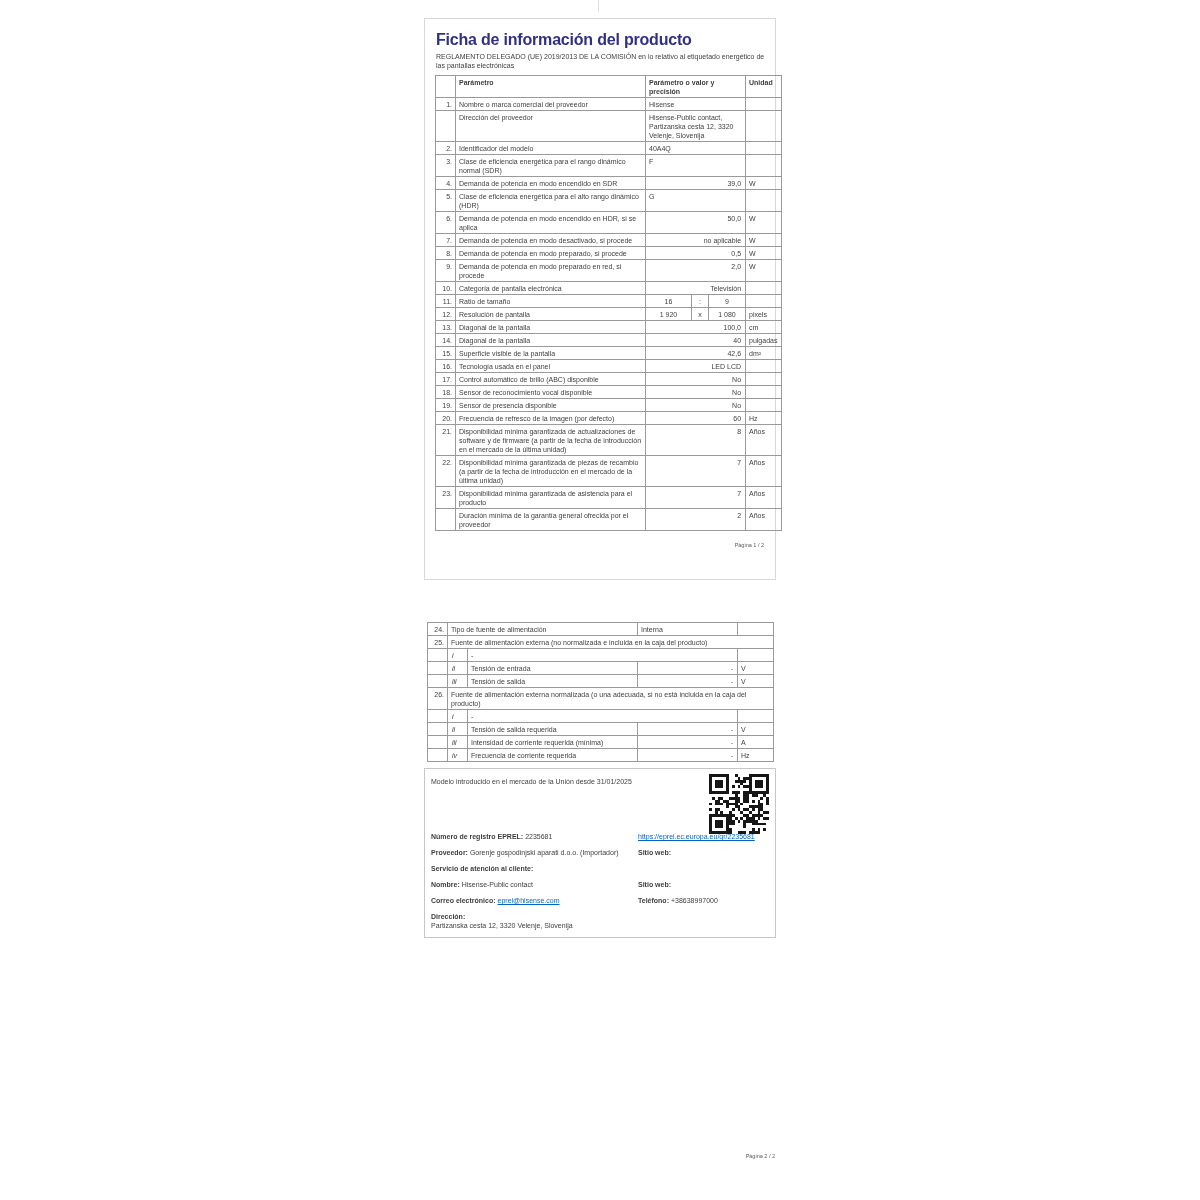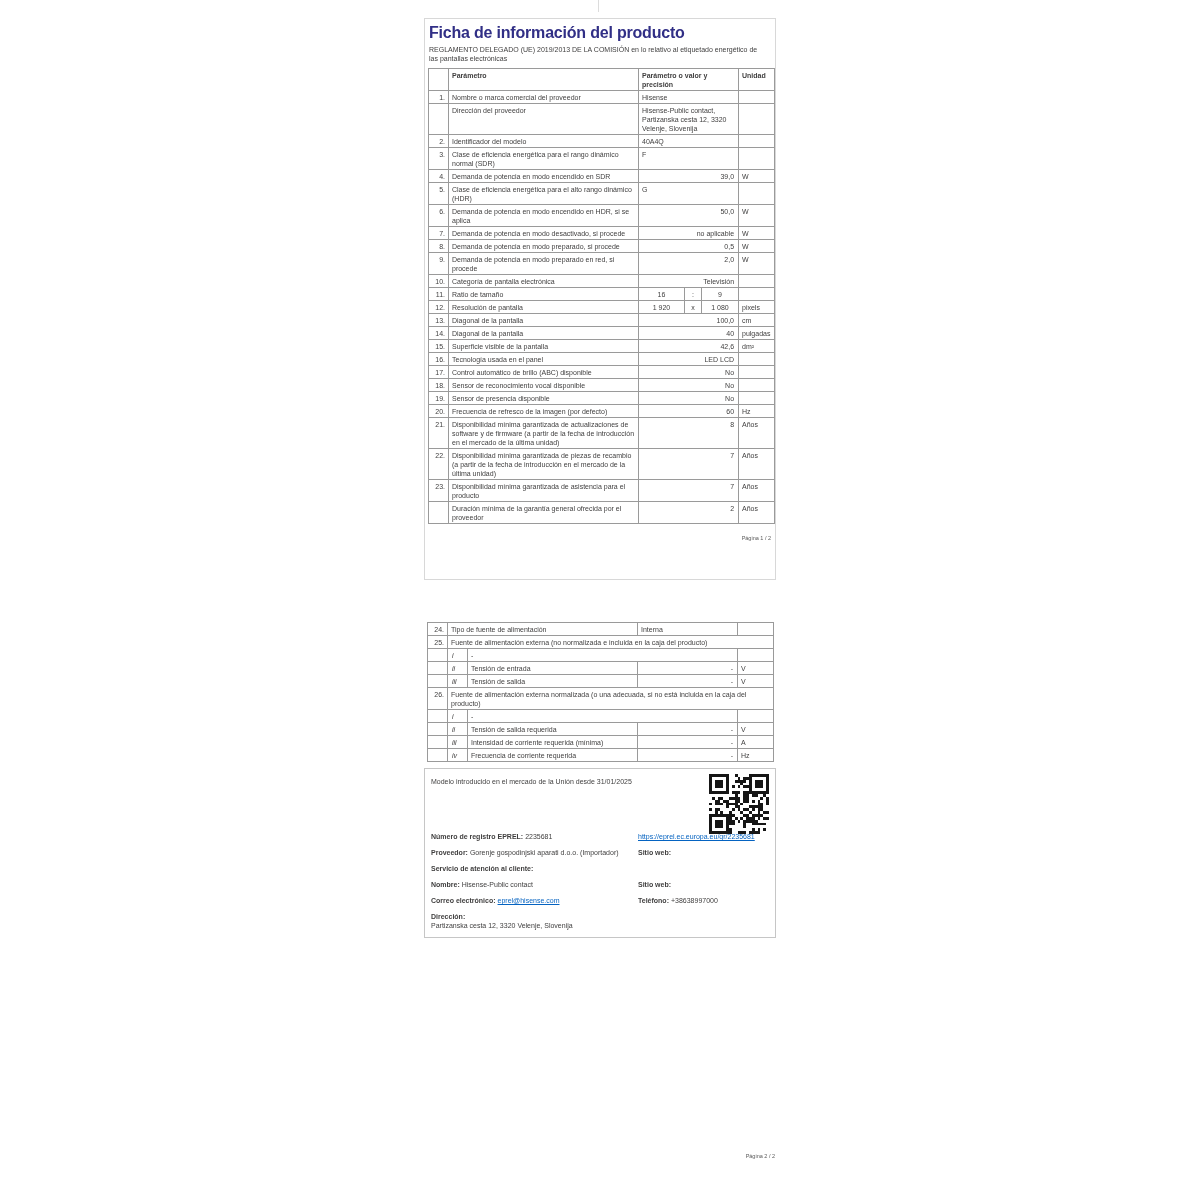--- a/index.html
+++ b/index.html
@@ -12,21 +12,21 @@
   }
   *{box-sizing:border-box;}
   html,body{margin:0;padding:0;}
   body{
     width:1200px;height:1200px;background:#ffffff;position:relative;
     font-family:"Liberation Sans",sans-serif;color:var(--text-color);
   }
   .tick{position:absolute;left:598px;top:0;width:1px;height:12px;background:#dcdcdc;}
   .page1{
     position:absolute;left:424px;top:18px;width:352px;height:562px;
-    border:1px solid #d8d8d8;padding:3px;background:#fff;
+    border:1px solid #d8d8d8;padding:10px;background:#fff;
   }
   .page2{position:absolute;left:424px;top:622px;width:352px;background:#fff;}
   .doc-title{
     color:var(--title-color);font-weight:bold;font-size:16px;line-height:18px;
     margin:2px 0 3px 1px;letter-spacing:-0.2px;
   }
   .doc-subtitle{font-size:7px;line-height:9px;max-width:338px;margin:0 0 5px 1px;}
   table{border-collapse:collapse;table-layout:fixed;width:346px;}
   td{
     border:1px solid var(--table-border);font-size:7px;line-height:9px;

